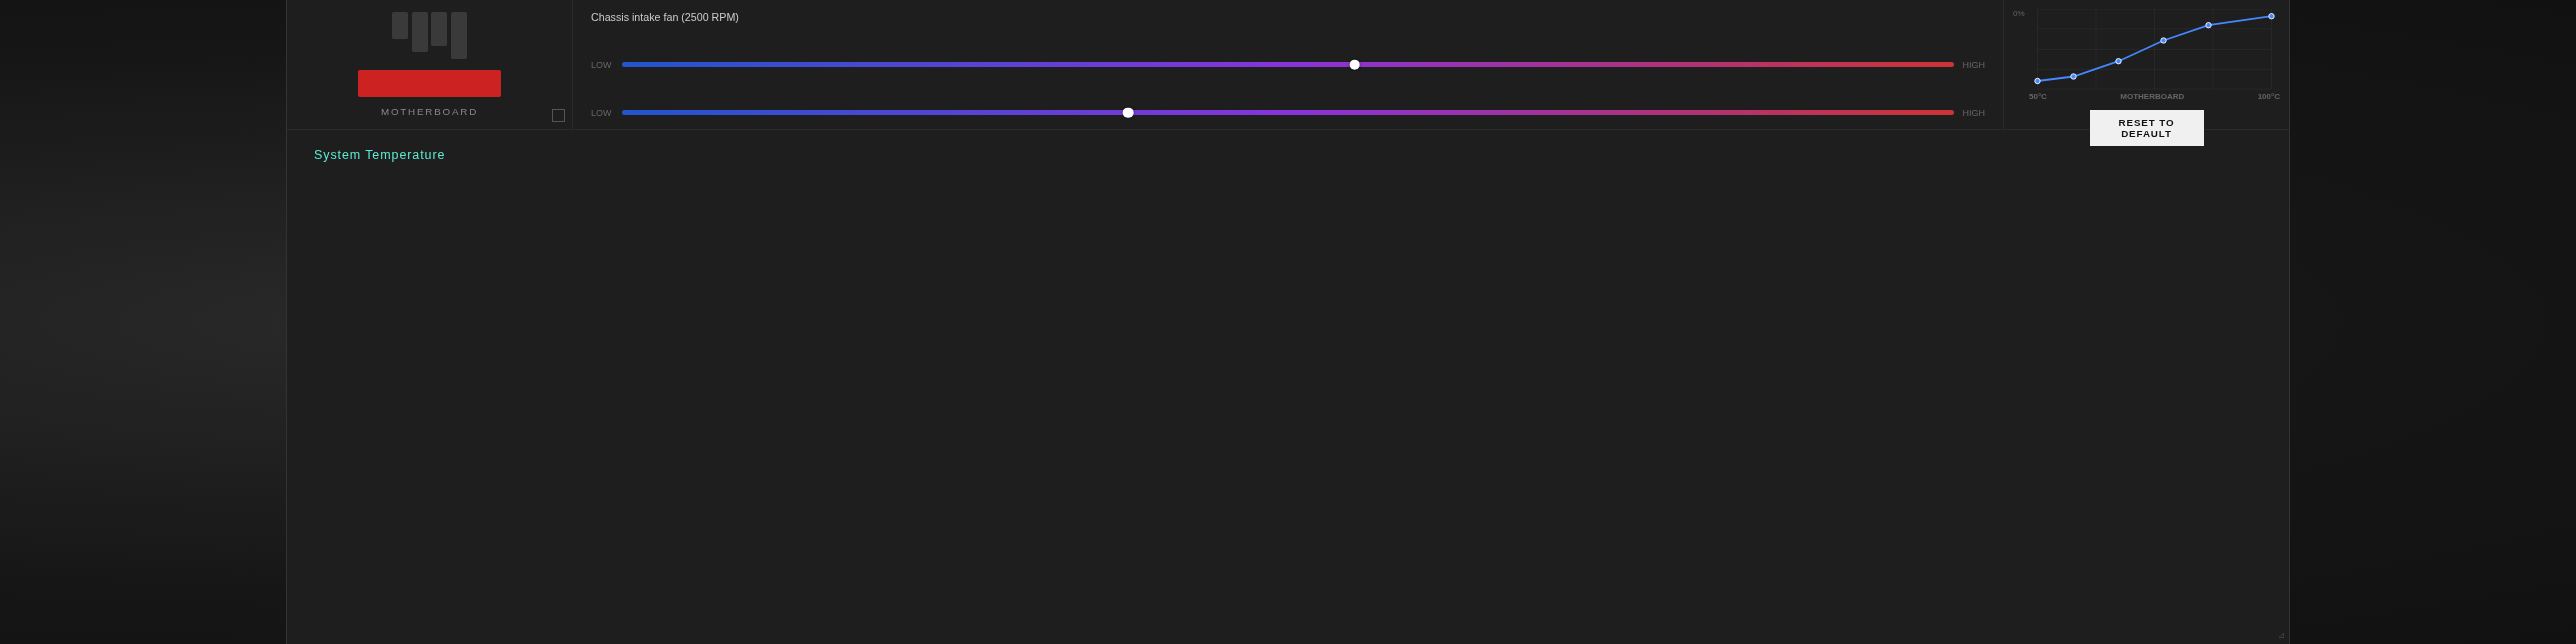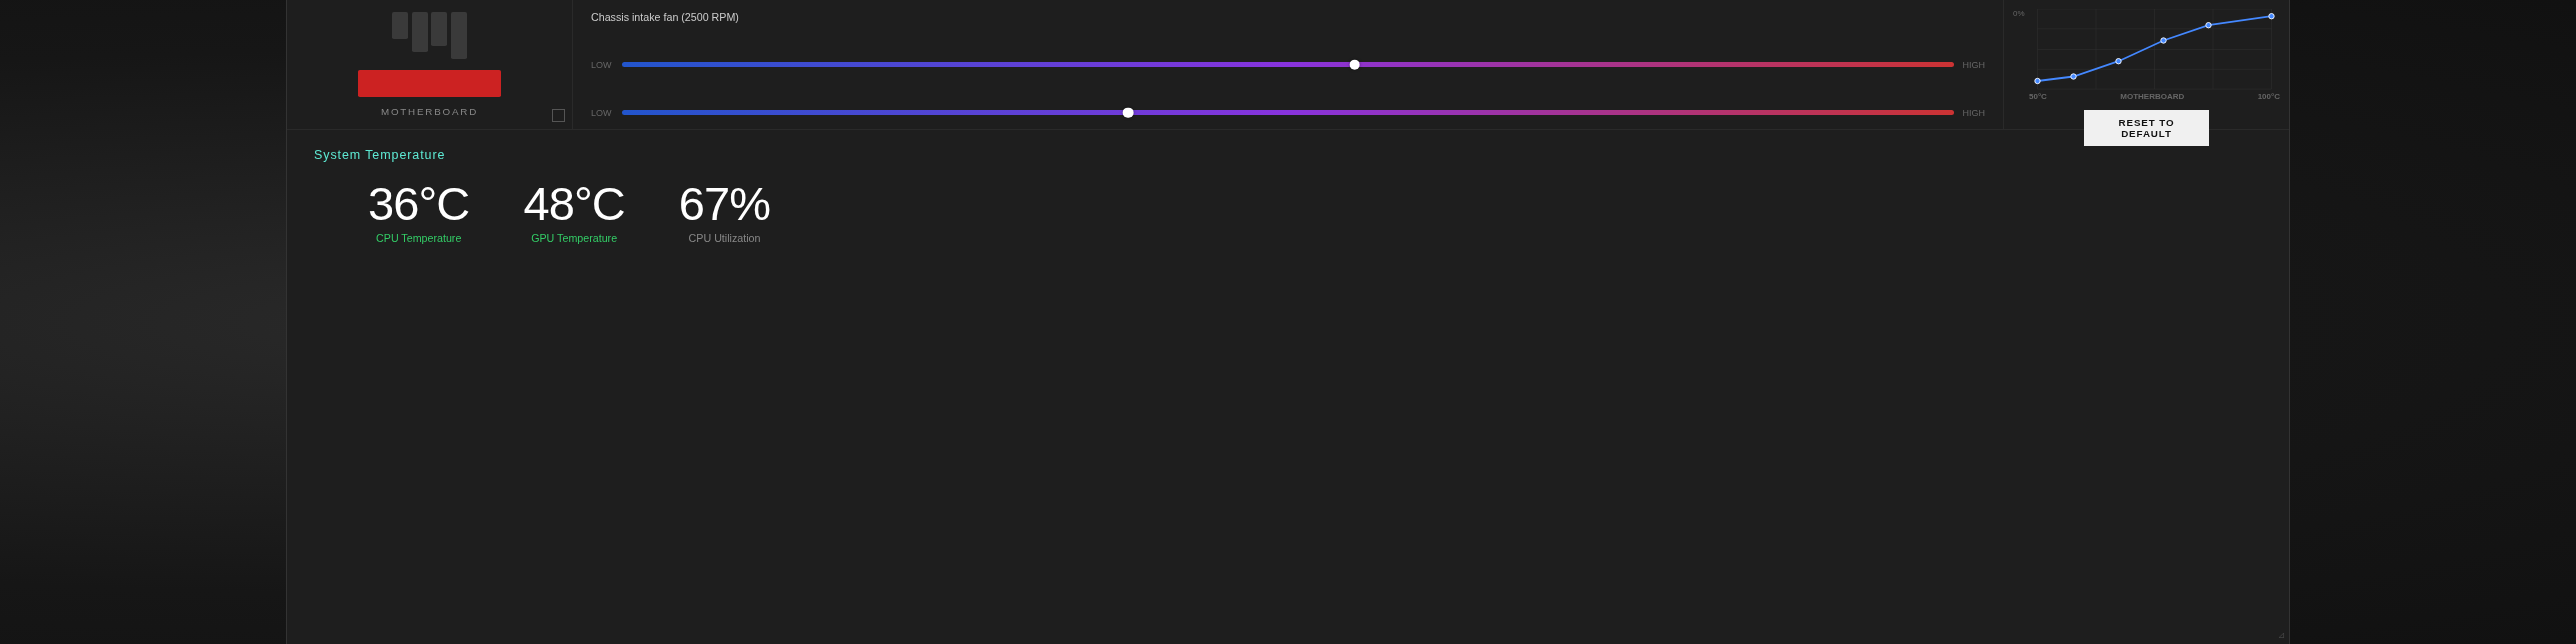--- a/index.html
+++ b/index.html
@@ -183,21 +183,21 @@
     .reset-btn {
       background: #f0f0f0;
       color: #111;
       border: none;
       padding: 7.2px 14.3px;
       font-size: 9.8px;
       letter-spacing: 0.9px;
       cursor: pointer;
       font-weight: bold;
       margin-top: 3.6px;
-      width: 125px;
+      width: 114px;
       align-self: center;
     }
 
     
     .system-temp-section {
       flex: 1;
       display: flex;
       flex-direction: column;
       padding: 18px 27px;
     }
@@ -332,35 +332,17 @@
       <div style="display:flex;justify-content:center;margin-top:5.4px;">
         <button class="reset-btn">RESET TO DEFAULT</button>
       </div>
     </div>
 
   </div>
 
   <div class="system-temp-section">
     <div class="section-title">System Temperature</div>
 
-    <div class="temp-metrics">
-
-      <div class="metric-item">
-        <div class="metric-value">36°C</div>
-        <div class="metric-label">CPU Temperature</div>
-      </div>
-
-      <div class="metric-item">
-        <div class="metric-value">48°C</div>
-        <div class="metric-label">GPU Temperature</div>
-      </div>
-
-      <div class="metric-item">
-        <div class="metric-value">67%</div>
-        <div class="metric-label grey">CPU Utilization</div>
-      </div>
-
-    </div>
   </div>
 
   <div class="resize-handle">⊿</div>
 </div>
 
 
 </body></html>

